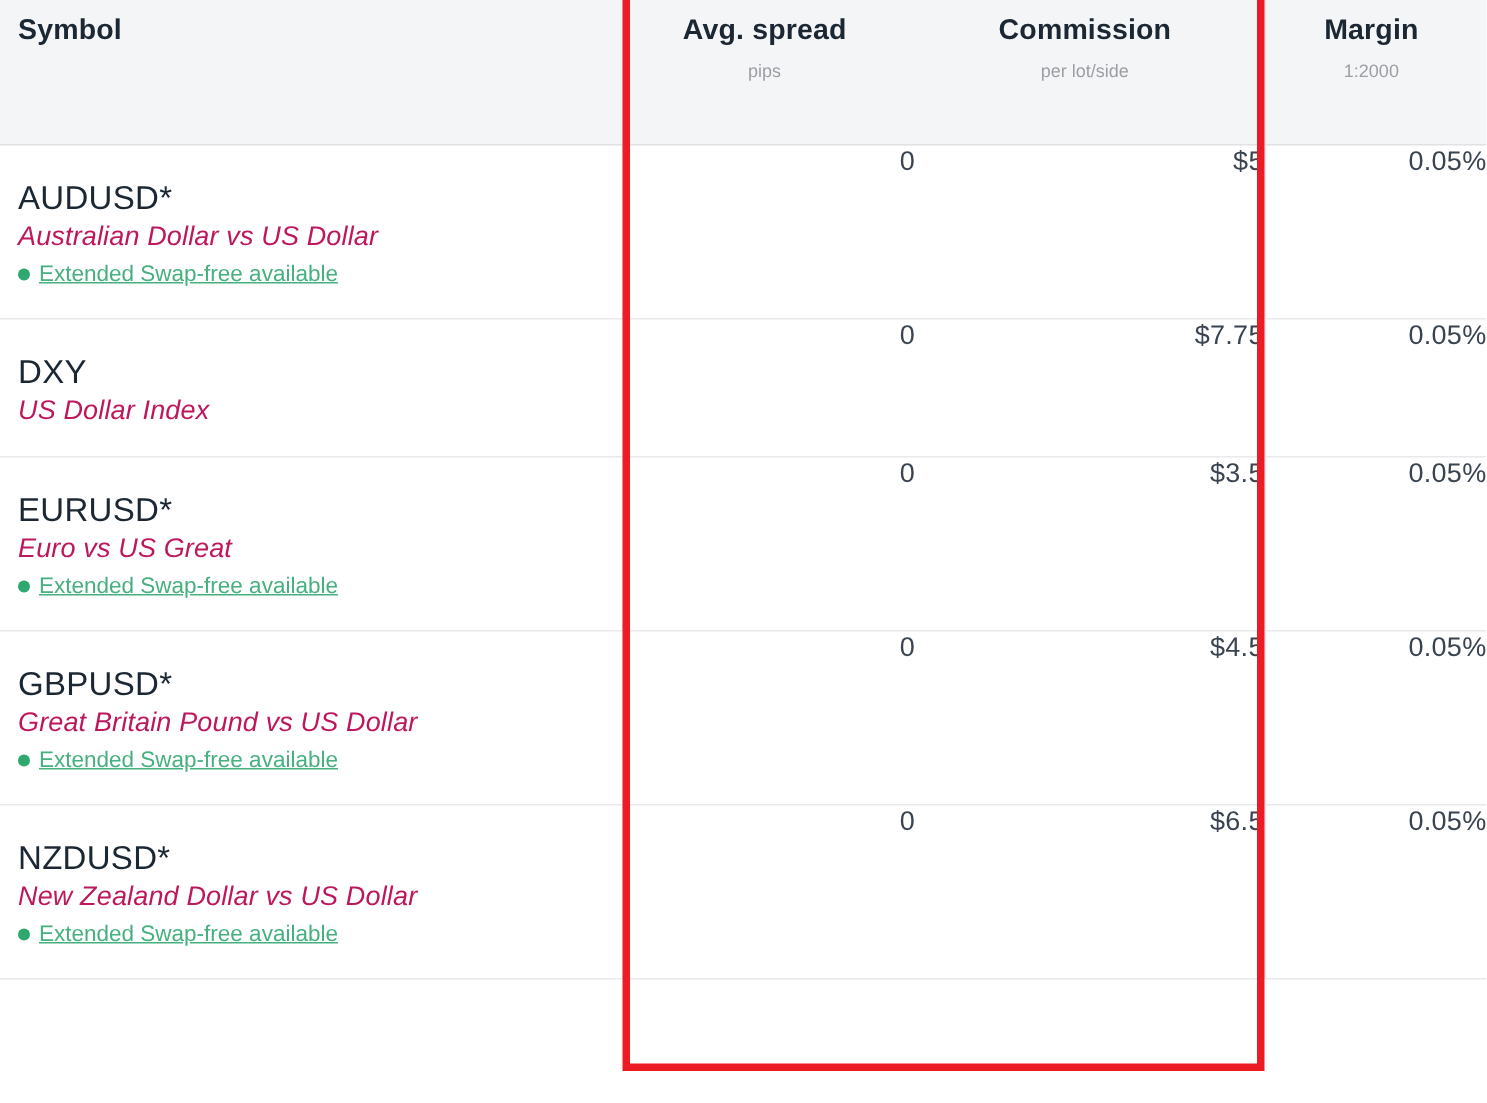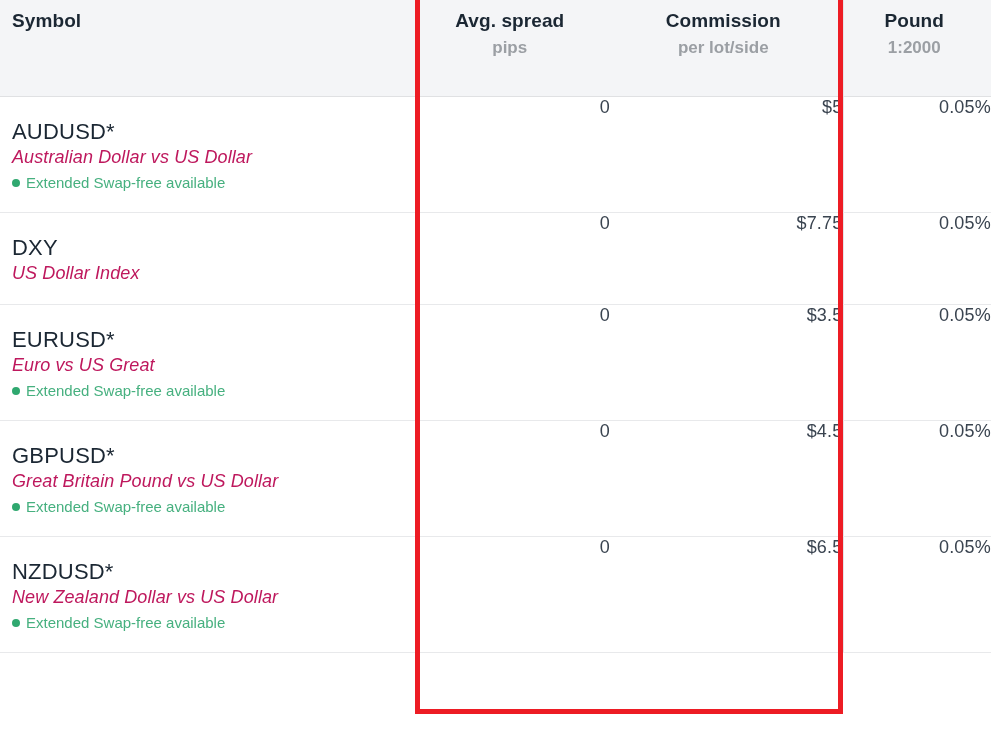--- a/index.html
+++ b/index.html
@@ -29,21 +29,21 @@
     border-bottom:1px solid #e0e1e3;
   }
   .th-inner{padding:9px 16px 0 12px;}
   .th-inner.left{padding-left:12px;text-align:left;}
   .th-inner.right{text-align:center;padding-right:18px;}
   .th-title{
     font-size:19px;line-height:24px;font-weight:bold;color:#1b2733;
     letter-spacing:.1px;
   }
   .th-sub{
-    font-size:17px;line-height:23px;color:#9b9fa4;font-weight:bold;
+    font-size:12px;line-height:23px;color:#9b9fa4;font-weight:normal;
     margin-top:3px;
   }
   .vdiv{border-left:1px solid #e4e5e7;}
 
   
   .group-row td{
     height:80px;
     background:#e4e6e8;
     border-bottom:1px solid #d6d8da;
     border-top:1px solid #e0e1e3;
@@ -63,21 +63,21 @@
   .drow.last td{border-bottom:1px solid #e8e9eb;}
   .sym-cell{padding:22px 12px 18px 12px;}
   .sym-code{
     font-size:22px;line-height:25px;color:#1b2733;letter-spacing:.2px;
   }
   .sym-desc{
     font-size:18px;line-height:26px;color:#be185d;letter-spacing:.1px;font-style:italic;
   }
   .swapfree{
     font-size:15px;line-height:22px;color:#46b07f;
-    margin-top:2px;display:flex;align-items:center;gap:6px;
+    margin-top:2px;display:flex;align-items:center;gap:6px;text-decoration:underline;
   }
   .dot{
     width:8px;height:8px;border-radius:50%;
     background:#2fa86f;display:inline-block;flex:0 0 auto;
   }
   .num-cell{
     text-align:right;font-size:18px;color:#3a4450;
     padding:22px 18px 0 0;letter-spacing:.2px;
   }
 
@@ -119,21 +119,21 @@
           </div>
         </td>
         <td>
           <div class="th-inner right">
             <div class="th-title">Commission</div>
             <div class="th-sub">per lot/side</div>
           </div>
         </td>
         <td class="vdiv">
           <div class="th-inner right">
-            <div class="th-title">Pound</div>
+            <div class="th-title">Margin</div>
             <div class="th-sub">1:2000</div>
           </div>
         </td>
       </tr>
     </thead>
 
     <tbody>
 
 
       <tr class="drow">

